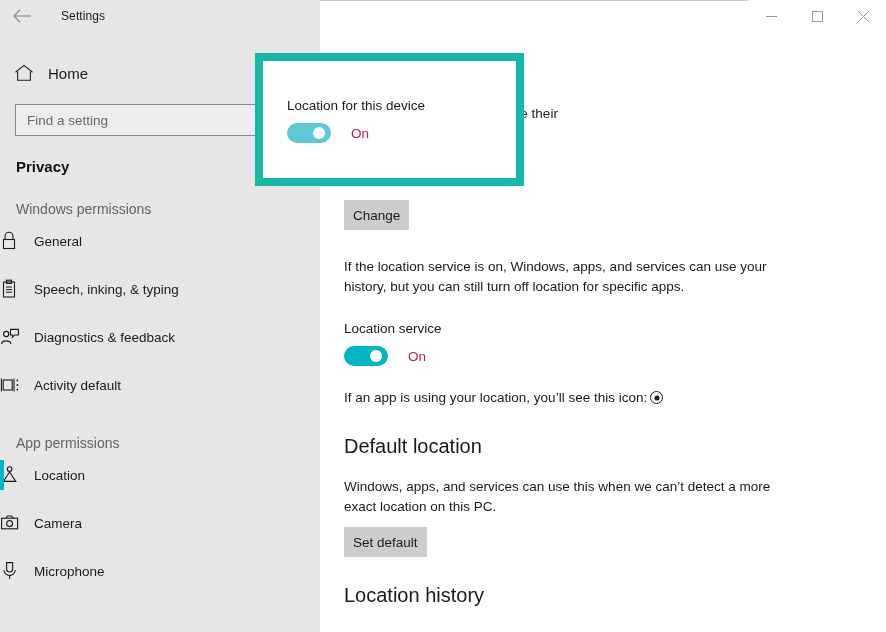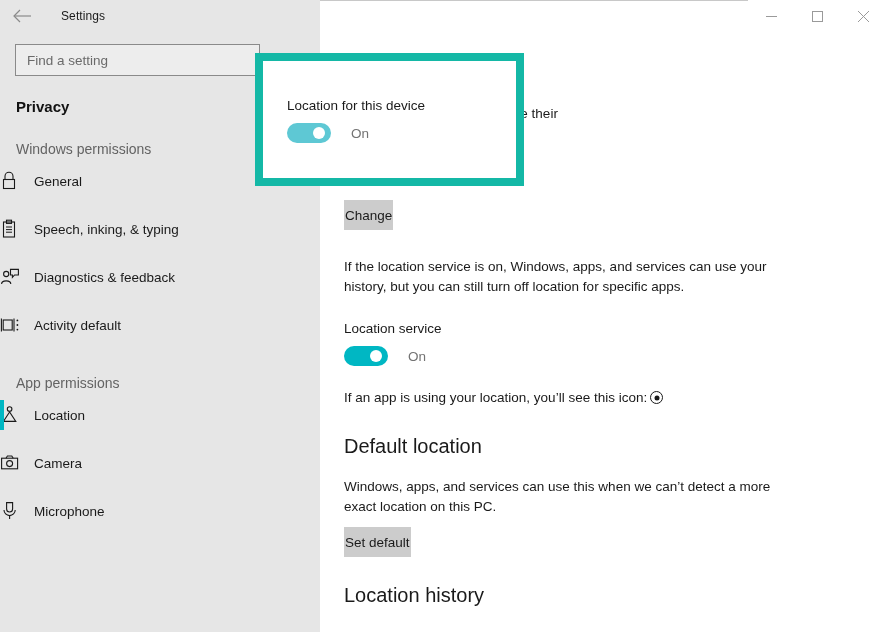--- a/index.html
+++ b/index.html
@@ -211,21 +211,21 @@
   .c-sub {
     font-size: 13.5px;
     color: #1a1a1a;
   }
 
   .btn {
     display: inline-flex;
     align-items: center;
     justify-content: center;
     height: 30px;
-    padding: 0 0;
+    padding: 0 8px;
     background: #cccccc;
     border: 1px solid #cccccc;
     font-family: "Liberation Sans", sans-serif;
     font-size: 13.5px;
     color: #1a1a1a;
   }
 
   
   .toggle-row {
     display: flex;
@@ -244,21 +244,21 @@
     top: 4px;
     left: 26px;
     width: 12px;
     height: 12px;
     border-radius: 50%;
     background: #ffffff;
   }
   .toggle.muted { background: #5ec8d4; }
   .toggle-state {
     font-size: 13.5px;
-    color: #737373;
+    color: #be185d;
     margin-left: 20px;
   }
 
   .inline-dot-icon {
     display: inline-block;
     width: 13px;
     height: 13px;
     border: 1.5px solid #1a1a1a;
     border-radius: 50%;
     position: relative;
@@ -330,20 +330,29 @@
       <div class="caption-btn">
         <svg width="11" height="11" viewBox="0 0 11 11" aria-hidden="true">
           <path d="M0 0 L11 11 M11 0 L0 11" stroke="currentColor" stroke-width="1"></path>
         </svg>
       </div>
     </div>
   </div>
 
   <div class="sidebar">
 
+    <div class="nav-home">
+      <span class="ico">
+        <svg width="20" height="18" viewBox="0 0 20 18" aria-hidden="true">
+          <path d="M1.5 8.2 L10 1.4 L18.5 8.2" fill="none" stroke="currentColor" stroke-width="1.1"></path>
+          <path d="M3.6 7.4 L3.6 16.3 L16.4 16.3 L16.4 7.4" fill="none" stroke="currentColor" stroke-width="1.1"></path>
+        </svg>
+      </span>
+      <span class="label">Home</span>
+    </div>
 
     <div class="search-wrap">
       <div class="search-box">
         <input type="text" placeholder="Find a setting" style="">
       </div>
     </div>
 
     <div class="section-title">Privacy</div>
 
     <div class="group-label">Windows permissions</div>

